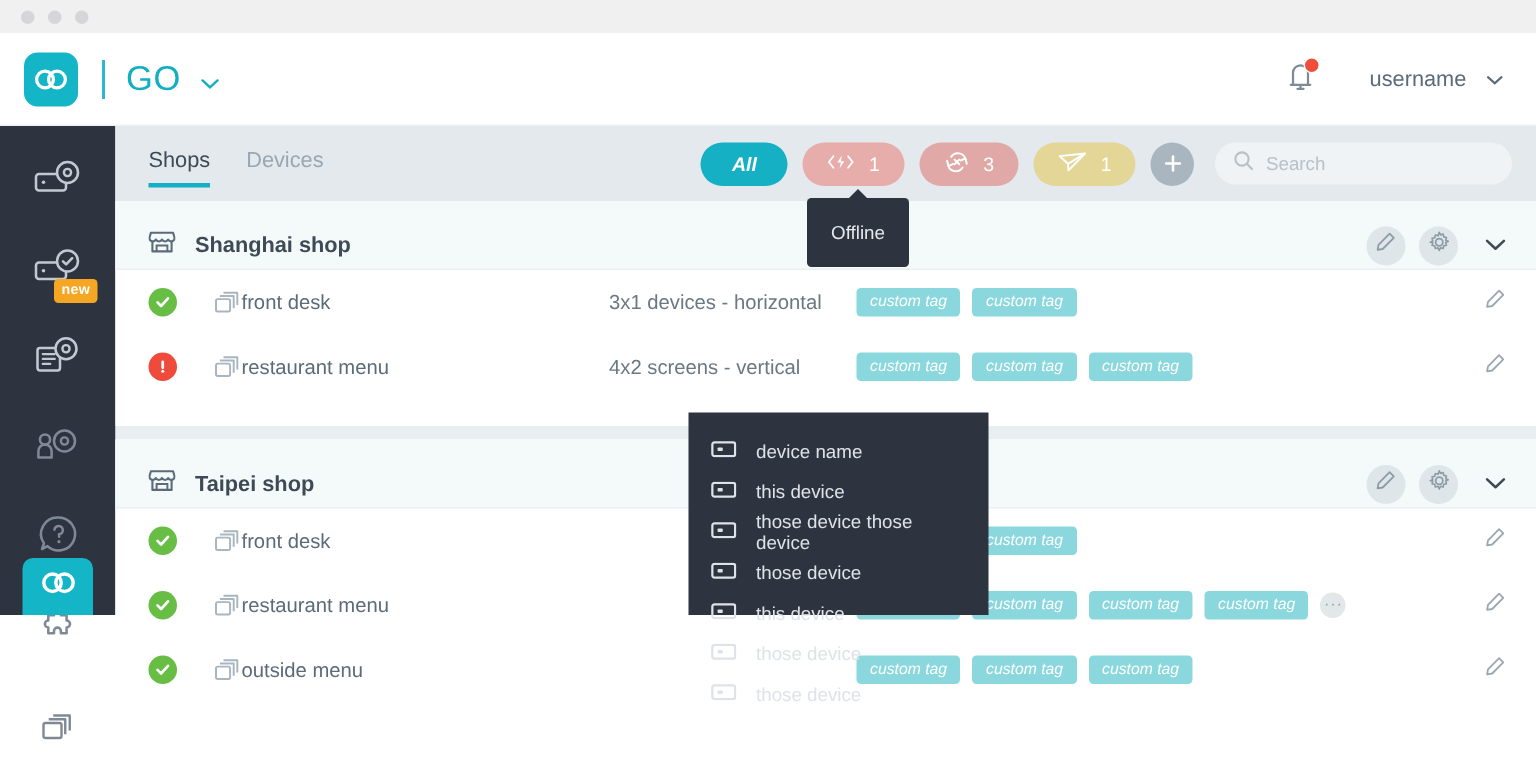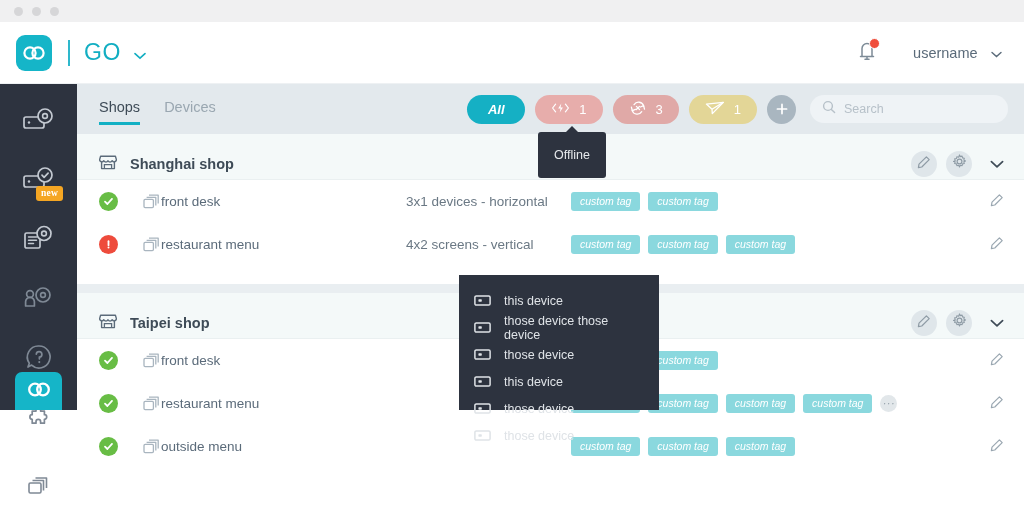--- a/index.html
+++ b/index.html
@@ -49,21 +49,21 @@
     background: #2d333f;
   }
   .side-item {
     height: 49px; display: flex; align-items: center; justify-content: center;
     position: relative; margin-top: 10px;
   }
   .side-item:first-child { margin-top: 14px; }
   .new-badge {
     position: absolute; left: 36px; top: 29px;
     background: #f5a623; color: #fff; font-size: 9.5px; font-weight: bold;
-    border-radius: 3px; padding: 2px 5px 3px; letter-spacing: .2px; font-family: Liberation Serif, serif;
+    border-radius: 3px; padding: 2px 5px 3px; letter-spacing: .2px;
   }
   .side-bottom {
     position: absolute; left: 15px; bottom: 0px;
     width: 47px; height: 38px; border-radius: 7px 7px 0 0; background: #15b5c8;
     display: flex; align-items: center; justify-content: center;
   }
 
   
   .content {
     position: absolute; left: 77px; top: 84px; right: 0; bottom: 0;
@@ -550,20 +550,27 @@
   <div class="tooltip">
     <span>Offline</span>
   </div>
 
   <div class="dropdown" id="dropdown">
       <div class="dd-item">
         <span><svg width="17" height="11" viewBox="0 0 17 11">
             <rect x="0.9" y="0.9" width="15.2" height="9.2" rx="1.4" fill="none" stroke="#dfe3e7" stroke-width="1.5"></rect>
             <rect x="4.4" y="4.3" width="3.4" height="2.4" rx="0.6" fill="#dfe3e7"></rect>
           </svg></span>
+        <span class="dd-label">device name</span>
+      </div>
+      <div class="dd-item">
+        <span><svg width="17" height="11" viewBox="0 0 17 11">
+            <rect x="0.9" y="0.9" width="15.2" height="9.2" rx="1.4" fill="none" stroke="#dfe3e7" stroke-width="1.5"></rect>
+            <rect x="4.4" y="4.3" width="3.4" height="2.4" rx="0.6" fill="#dfe3e7"></rect>
+          </svg></span>
         <span class="dd-label">this device</span>
       </div>
       <div class="dd-item">
         <span><svg width="17" height="11" viewBox="0 0 17 11">
             <rect x="0.9" y="0.9" width="15.2" height="9.2" rx="1.4" fill="none" stroke="#dfe3e7" stroke-width="1.5"></rect>
             <rect x="4.4" y="4.3" width="3.4" height="2.4" rx="0.6" fill="#dfe3e7"></rect>
           </svg></span>
         <span class="dd-label">those device those device</span>
       </div>
       <div class="dd-item">

